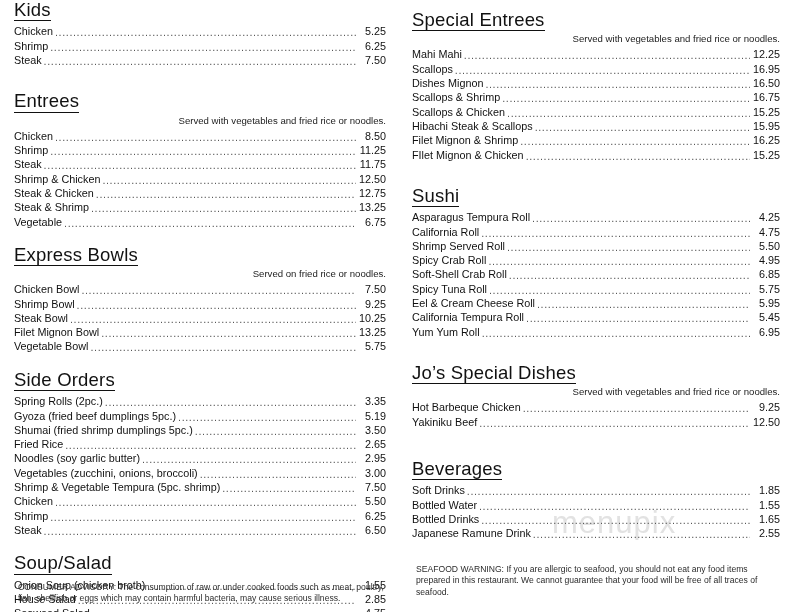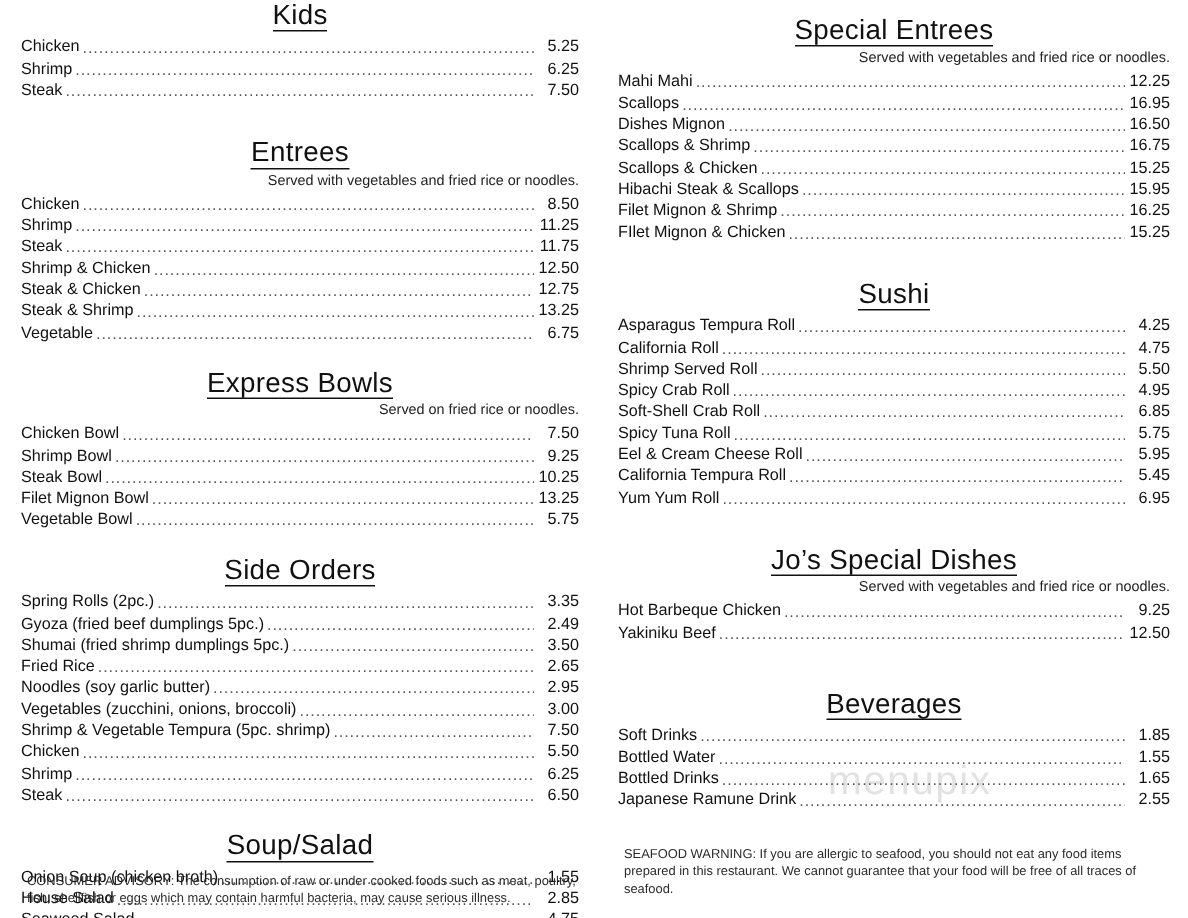--- a/index.html
+++ b/index.html
@@ -18,41 +18,40 @@
   #page {
     position: relative;
     width: 792px;
     height: 612px;
     box-sizing: border-box;
   }
   .watermark {
     position: absolute;
     left: 552px;
     top: 505px;
-    font-size: 27px;
+    font-size: 31px;
     letter-spacing: 1px;
     color: #e2e2e2;
     font-family: "Liberation Sans", sans-serif;
     font-weight: 400;
     z-index: 0;
     user-select: none;
     pointer-events: none;
   }
   .col {
     position: absolute;
     top: 0;
     z-index: 1;
   }
   .col-left  { left: 14px;  width: 372px; }
   .col-right { left: 412px; width: 368px; }
 
   .section { margin: 0; }
 
   .sec-head {
-    text-align: center;
     font-size: 18.5px;
     font-weight: 400;
     letter-spacing: 0.2px;
     line-height: 1.05;
     margin: 0;
     padding: 0;
     color: #111;
   }
   .sec-head span.u {
     border-bottom: 1.6px solid #111;
@@ -242,21 +241,21 @@
         <div class="sec-head"><span class="u">Side Orders</span></div>
         <ul class="items">
           <li class="row">
             <span class="nm">Spring Rolls (2pc.)</span>
             <span class="dots"></span>
             <span class="pr">3.35</span>
           </li>
           <li class="row">
             <span class="nm">Gyoza (fried beef dumplings 5pc.)</span>
             <span class="dots"></span>
-            <span class="pr">2.49</span>
+            <span class="pr">5.19</span>
           </li>
           <li class="row">
             <span class="nm">Shumai (fried shrimp dumplings 5pc.)</span>
             <span class="dots"></span>
             <span class="pr">3.50</span>
           </li>
           <li class="row">
             <span class="nm">Fried Rice</span>
             <span class="dots"></span>
             <span class="pr">2.65</span>

